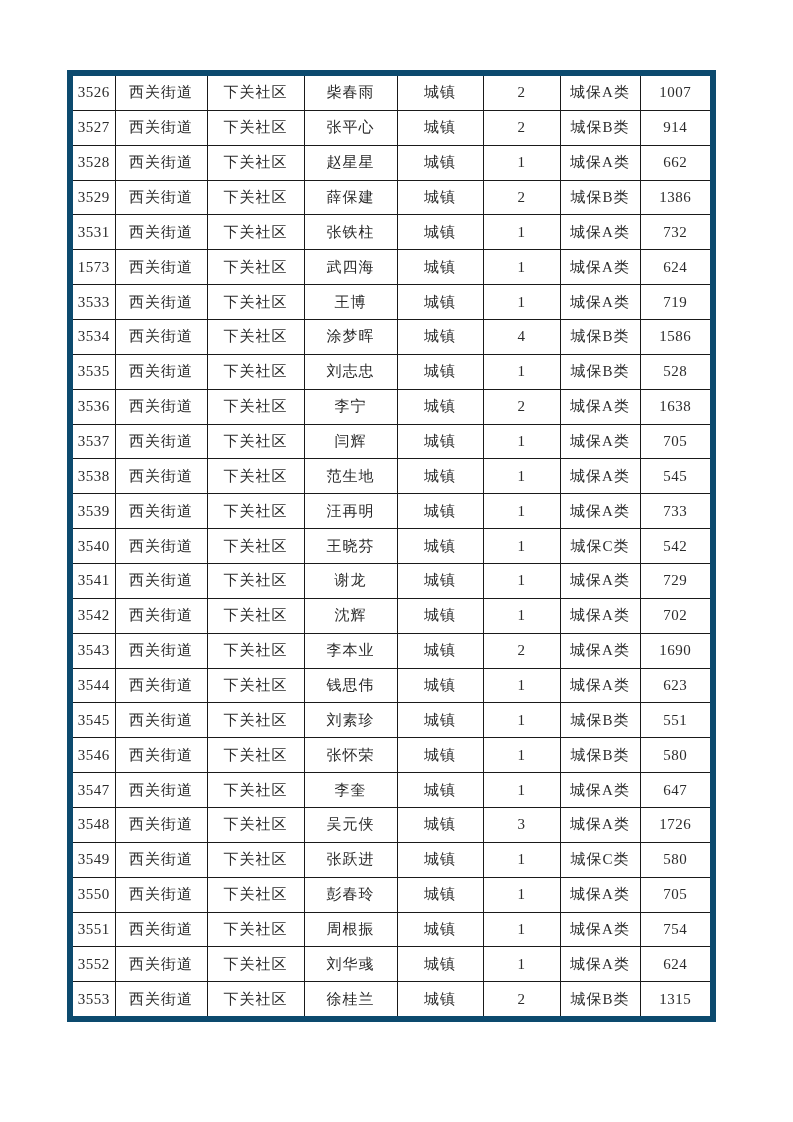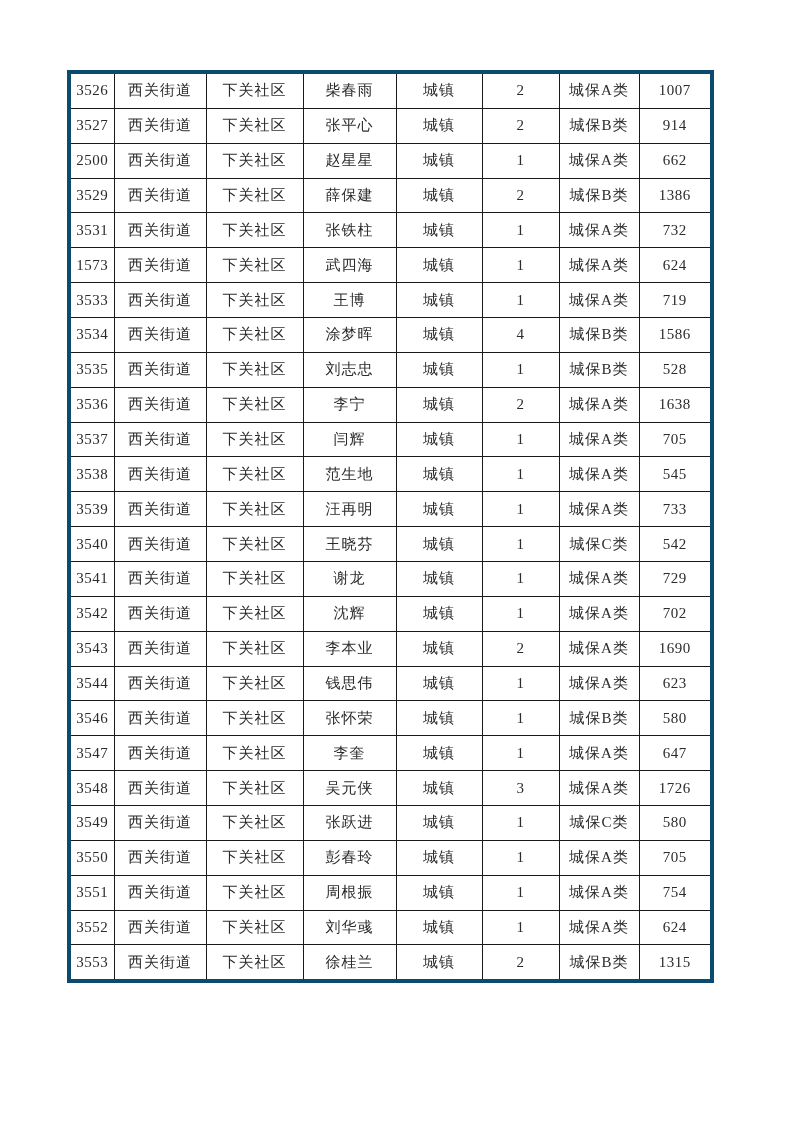--- a/index.html
+++ b/index.html
@@ -18,21 +18,21 @@
     width: 793px; height: 1122px;
     background: #ffffff;
   }
   table.record-table {
     position: absolute;
     left: 67px;
     top: 70px;
     width: 643px;
     border-collapse: collapse;
     table-layout: fixed;
-    border: 4px solid #0c4a6e;
+    border: 6px solid #0c4a6e;
   }
   table.record-table td {
     border: 1px solid #1a1a1a;
     height: 33.86px;
     text-align: center;
     vertical-align: middle;
     font-size: 15px;
     color: #2b2b2b;
     padding: 0;
     overflow: hidden;
@@ -73,21 +73,21 @@
     <td>西关街道</td>
     <td>下关社区</td>
     <td>张平心</td>
     <td>城镇</td>
     <td class="num">2</td>
     <td>城保B类</td>
     <td class="num">914</td>
   </tr>
 
   <tr>
-    <td class="num">2500</td>
+    <td class="num">3528</td>
     <td>西关街道</td>
     <td>下关社区</td>
     <td>赵星星</td>
     <td>城镇</td>
     <td class="num">1</td>
     <td>城保A类</td>
     <td class="num">662</td>
   </tr>
 
   <tr>
@@ -249,20 +249,30 @@
     <td class="num">3544</td>
     <td>西关街道</td>
     <td>下关社区</td>
     <td>钱思伟</td>
     <td>城镇</td>
     <td class="num">1</td>
     <td>城保A类</td>
     <td class="num">623</td>
   </tr>
 
+  <tr>
+    <td class="num">3545</td>
+    <td>西关街道</td>
+    <td>下关社区</td>
+    <td>刘素珍</td>
+    <td>城镇</td>
+    <td class="num">1</td>
+    <td>城保B类</td>
+    <td class="num">551</td>
+  </tr>
 
   <tr>
     <td class="num">3546</td>
     <td>西关街道</td>
     <td>下关社区</td>
     <td>张怀荣</td>
     <td>城镇</td>
     <td class="num">1</td>
     <td>城保B类</td>
     <td class="num">580</td>

